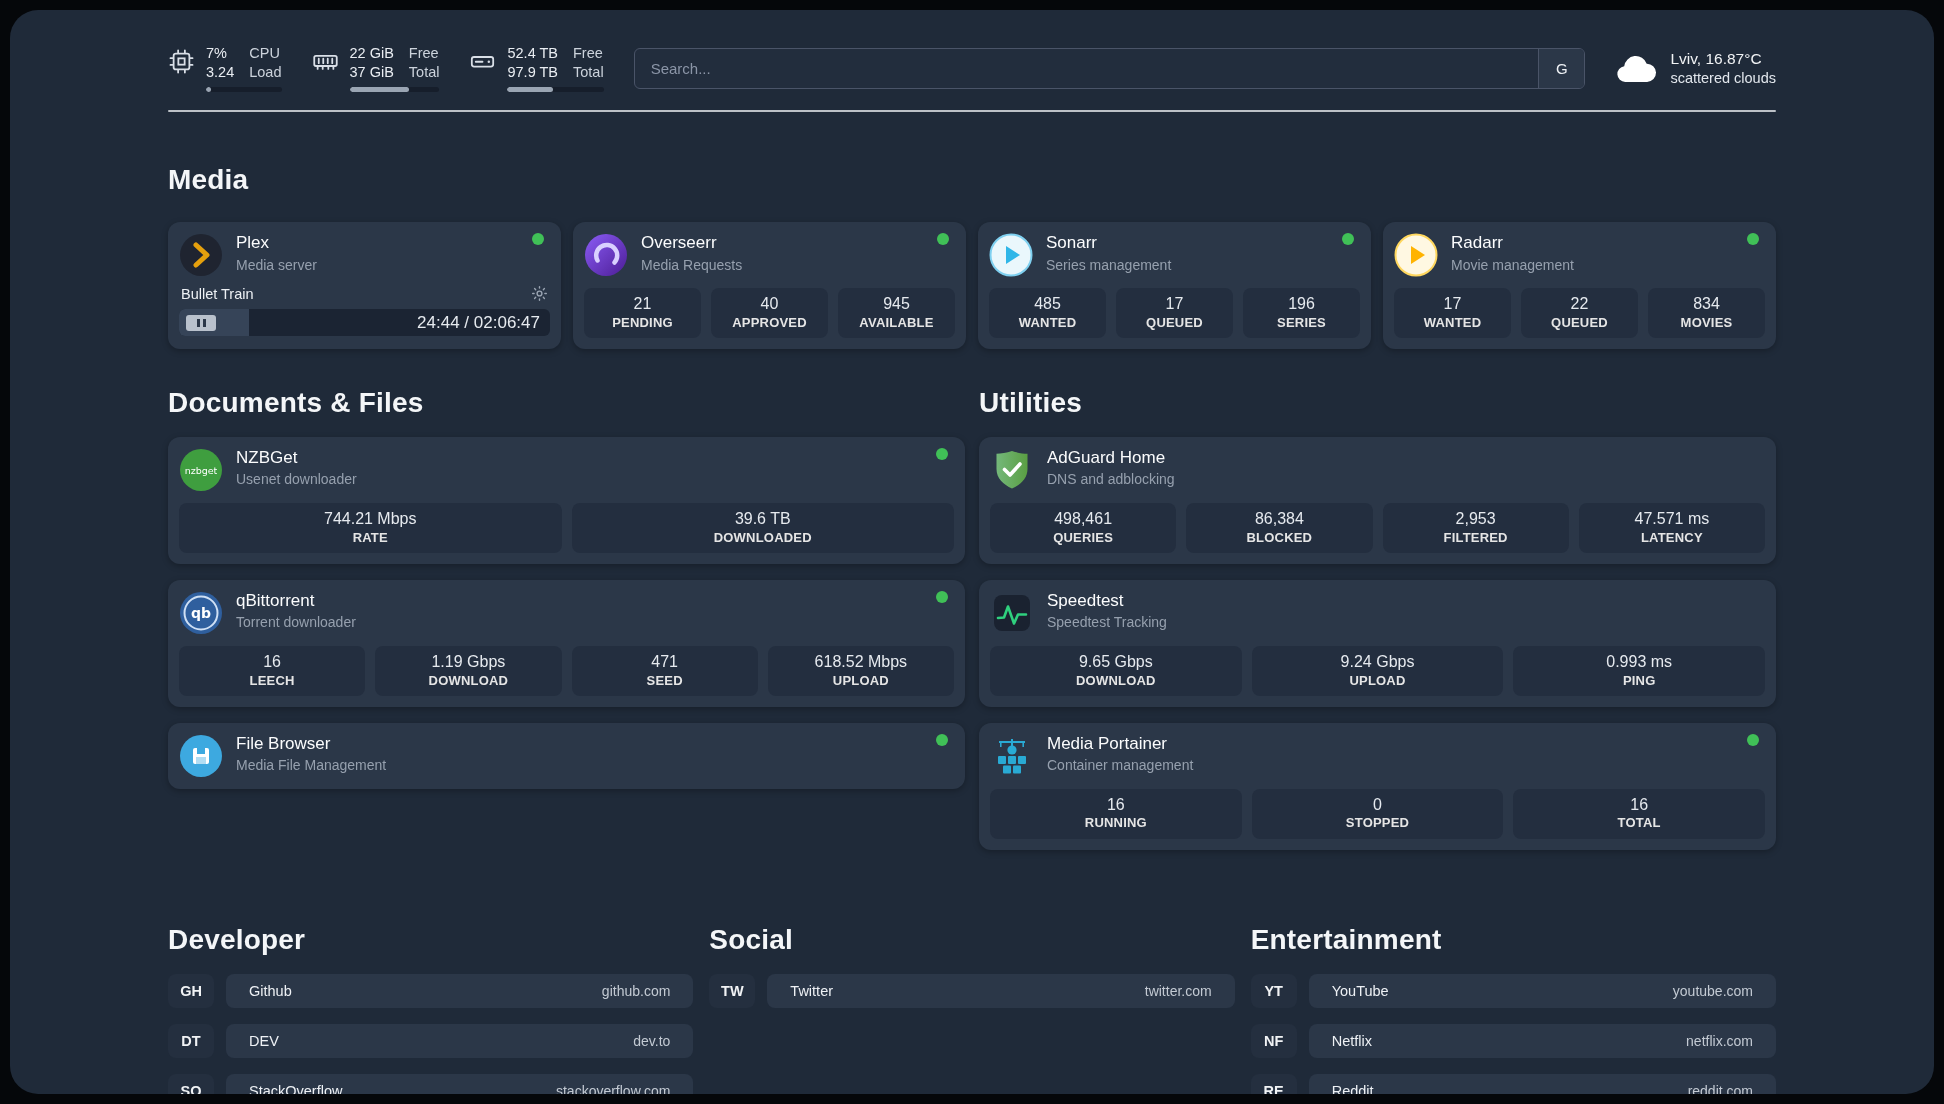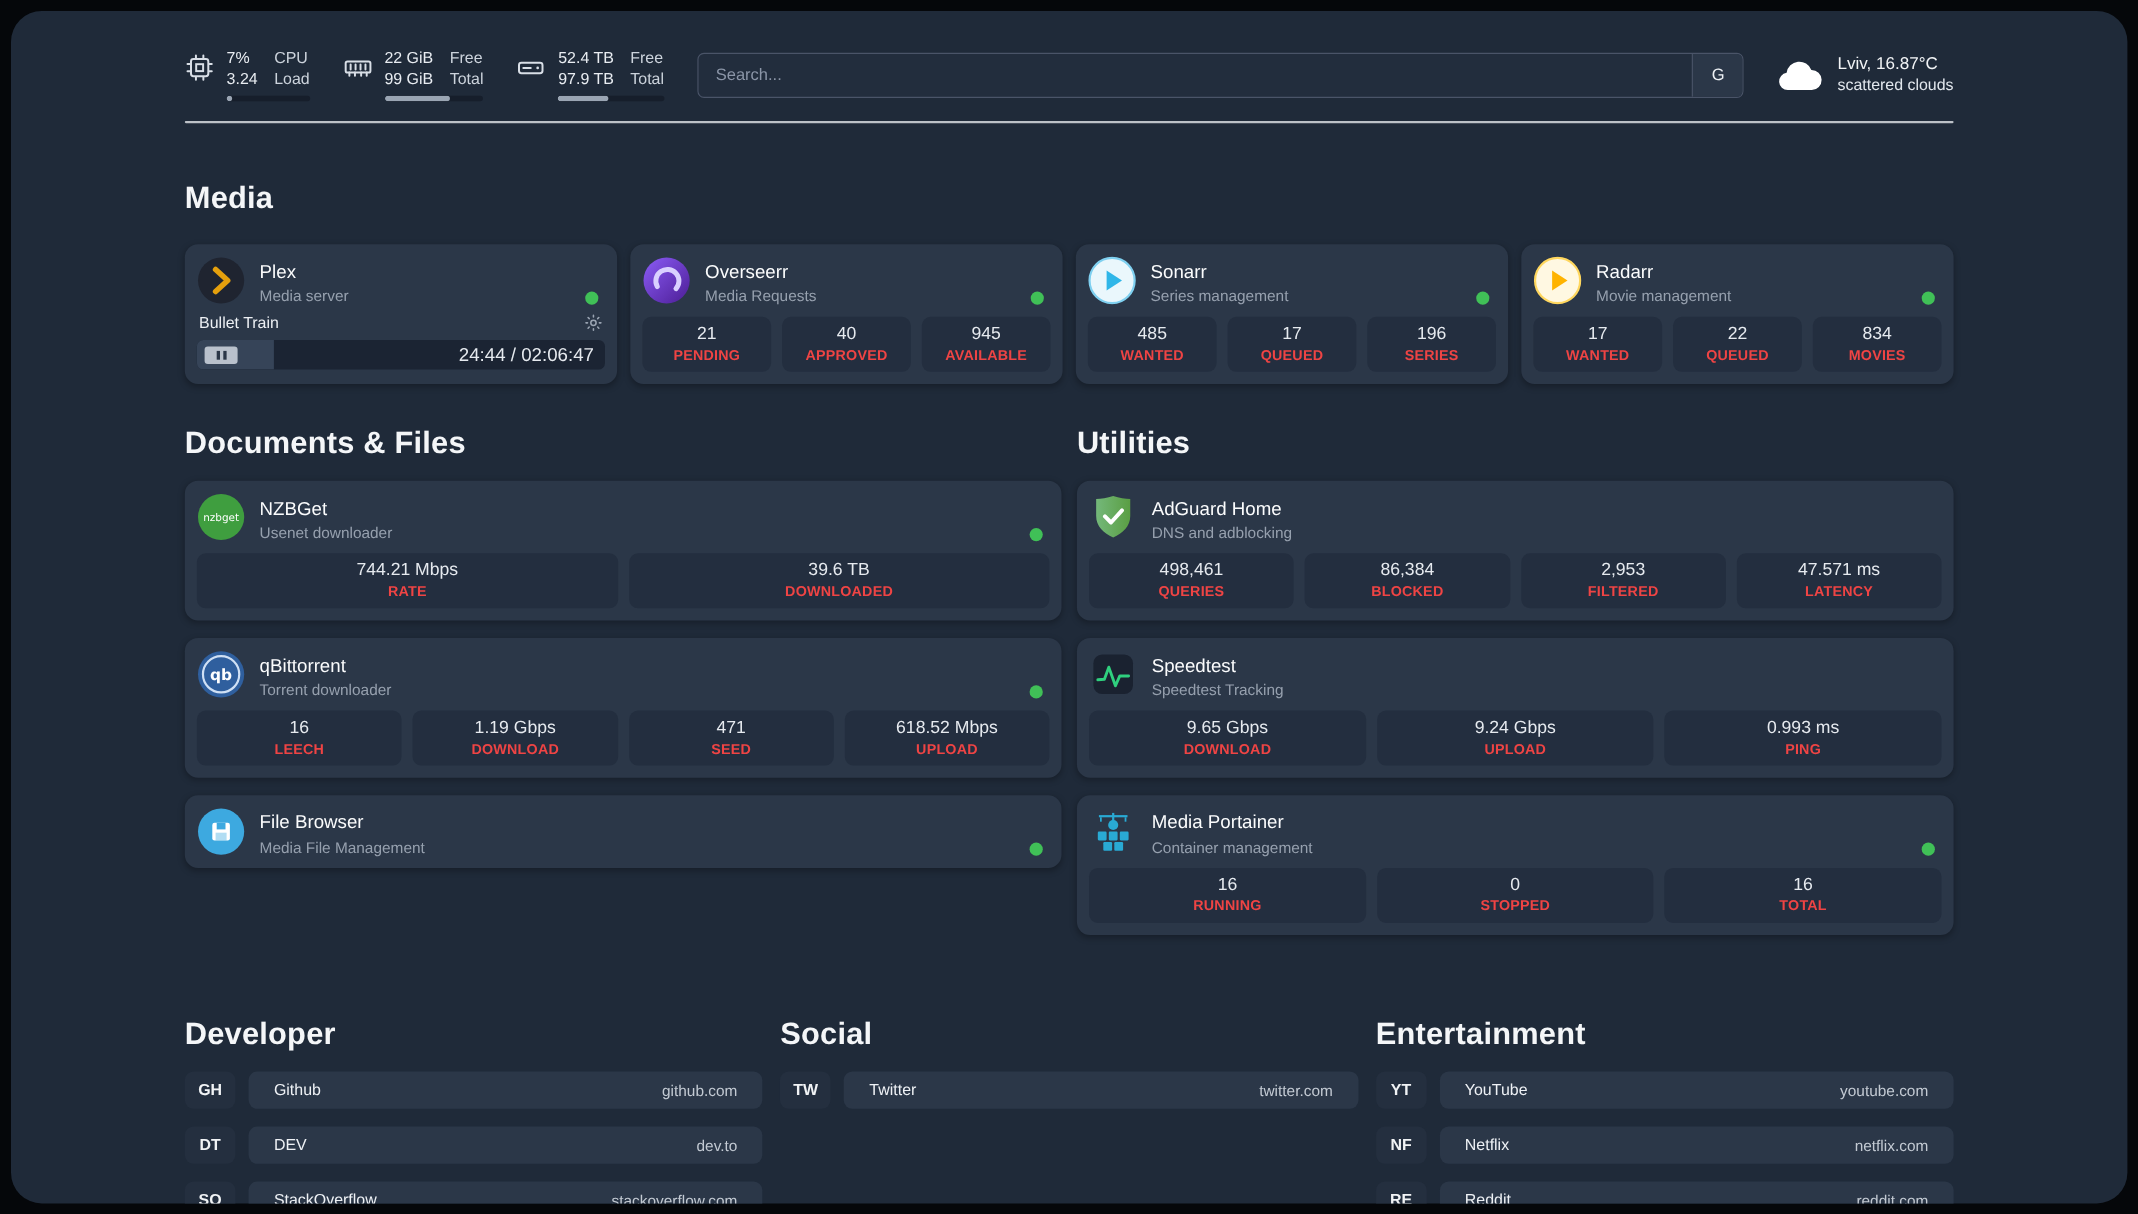--- a/index.html
+++ b/index.html
@@ -38,31 +38,31 @@
   
   h2.sec { font-size:28px; font-weight:600; color:#f4f6f8; letter-spacing:.2px; }
   .media-head { margin-top:52px; margin-bottom:26px; }
 
   .grid4 { display:grid; grid-template-columns:repeat(4,1fr); gap:12px; }
   .grid2 { display:grid; grid-template-columns:1fr 1fr; gap:14px; margin-top:38px; align-items:start; }
   .col h2 { margin-bottom:18px; }
   .col .card { margin-bottom:16px; }
 
   .card { background:#2b3748; border-radius:12px; padding:11px; box-shadow:0 2px 6px rgba(0,0,0,.28); cursor:pointer; }
-  .chead { display:flex; align-items:flex-end; gap:13px; }
+  .chead { display:flex; align-items:flex-start; gap:13px; }
   .appicon { width:44px; height:44px; flex:none; }
   .appicon svg { width:100%; height:100%; display:block; }
   .ctitle { font-size:17px; color:#fbfcfd; font-weight:500; line-height:1.2; }
   .csub { font-size:14px; color:#96a0ae; margin-top:3px; }
   .dot { width:12px; height:12px; border-radius:50%; background:#40c057; margin-left:auto; margin-right:6px; flex:none; }
 
   .tiles { display:flex; gap:10px; margin-top:11px; }
   .tile { flex:1; background:#232e3f; border-radius:8px; text-align:center; padding:5px 4px 7px; }
   .tval { font-size:16px; color:#e6eaef; line-height:1.35; }
-  .tlab { font-size:13px; font-weight:700; color:#ef4444; line-height:1.25; letter-spacing:.2px; }
+  .tlab { font-size:13px; font-weight:700; color:#e5e5e5; line-height:1.25; letter-spacing:.2px; }
 
   
   .player { margin-top:8px; }
   .ptop { display:flex; align-items:center; justify-content:space-between; font-size:14.5px; color:#edf0f4; padding:0 2px; }
   .gear { width:17px; height:17px; color:#9aa4b2; display:block; }
   .gear svg { width:100%; height:100%; display:block; }
   .pbar { position:relative; margin-top:7px; height:27px; background:#1b2433; border-radius:6px; display:flex; align-items:center; overflow:hidden; }
   .pfill { position:absolute; left:0; top:0; bottom:0; background:#364458; }
   .pause { position:relative; margin-left:7px; width:30px; height:16px; background:#b9c1cc; border-radius:3px; display:flex; align-items:center; justify-content:center; gap:3px; cursor:pointer; }
   .pause i { width:3px; height:8px; background:#2b3748; display:block; }
@@ -115,21 +115,21 @@
         <span class="ticon">
           <svg viewBox="0 0 24 24" fill="none" stroke="currentColor" stroke-width="1.6" stroke-linecap="round">
             <rect x="2" y="7" width="20" height="9" rx="1.5"></rect>
             <path d="M6 9.5v4M10 9.5v4M14 9.5v4M18 9.5v4M5 16v2.6M9.5 16v2.6M14.5 16v2.6M19 16v2.6"></path>
           </svg>
         </span>
         <div class="tbody">
           <div class="tcols">
             <div class="tcol nums">
               <span>22 GiB</span>
-              <span>99 GiB</span>
+              <span>37 GiB</span>
             </div>
             <div class="tcol labs">
               <span>Free</span>
               <span>Total</span>
             </div>
           </div>
           <div class="tbar">
             <div class="tbar-fill" style="width:66%"></div>
           </div>
         </div>

